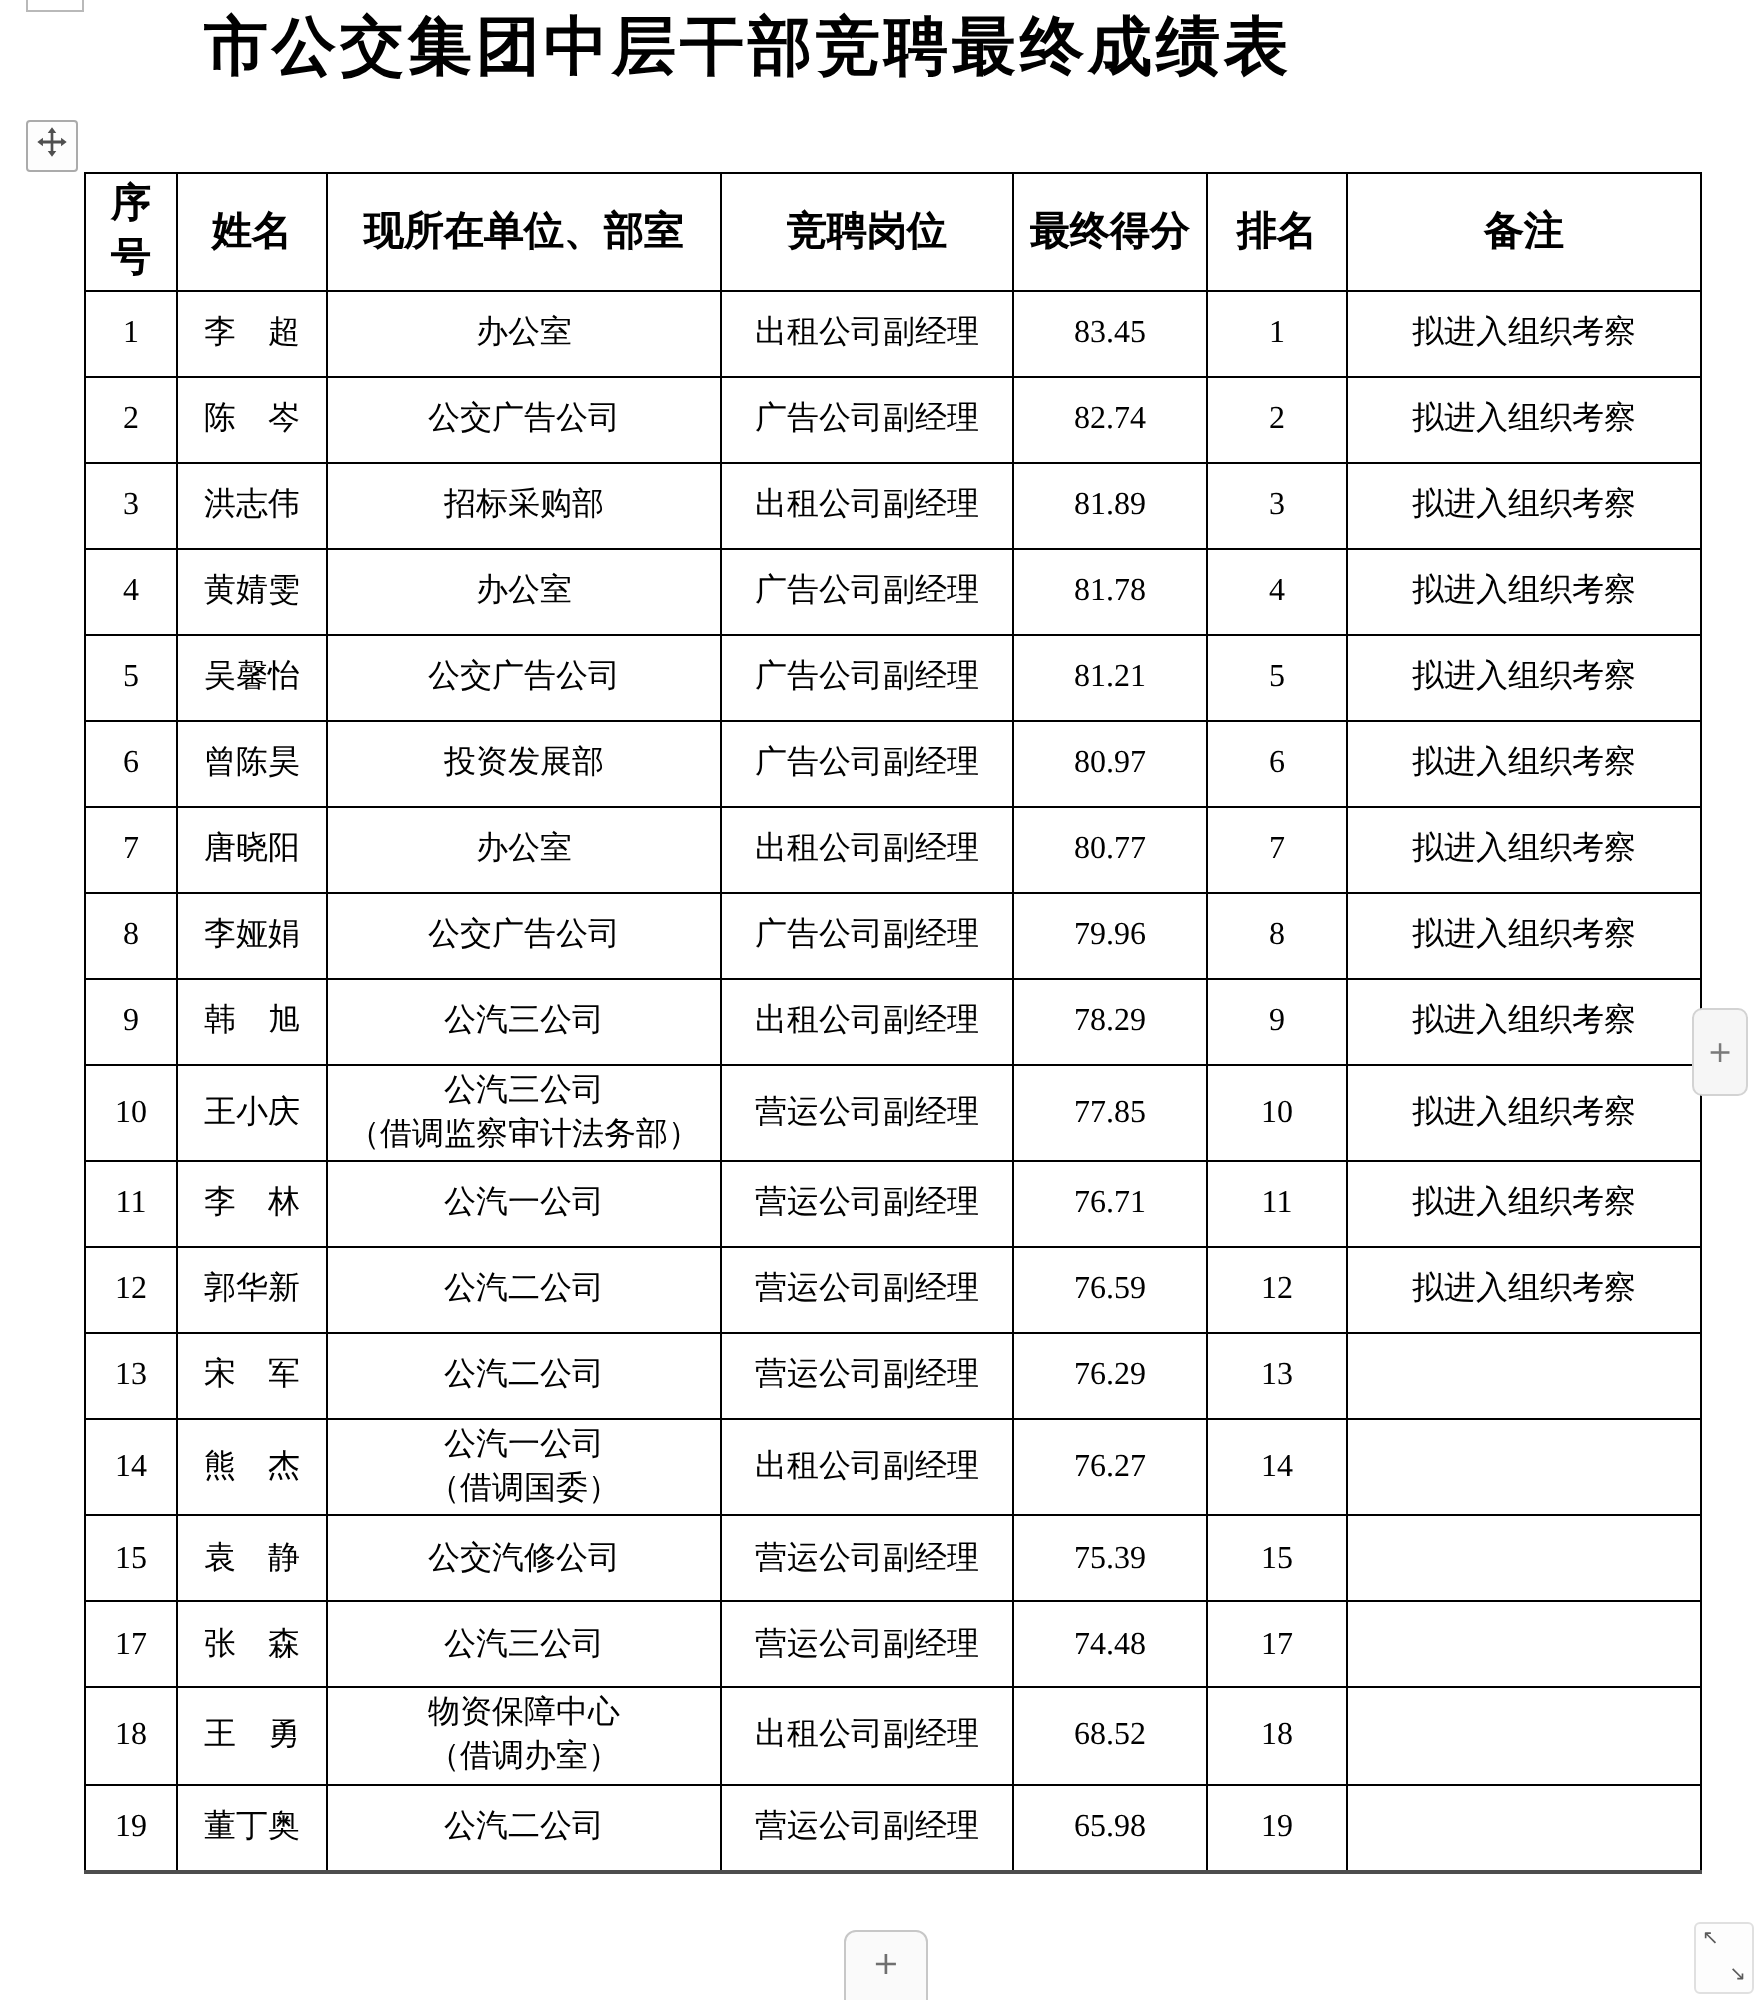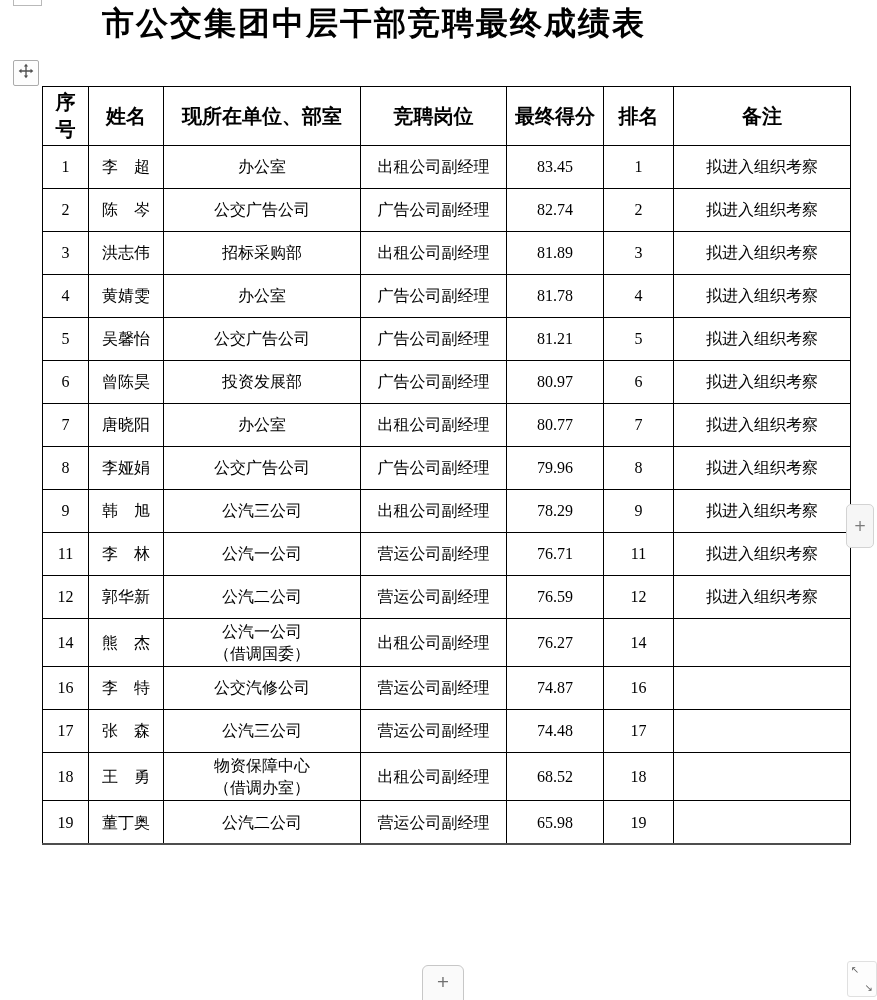--- a/index.html
+++ b/index.html
@@ -196,20 +196,32 @@
         <td>韩　旭</td>
         <td>
           <span class="unit-line">公汽三公司</span>
         </td>
         <td>出租公司副经理</td>
         <td class="num">78.29</td>
         <td class="num">9</td>
         <td>拟进入组织考察</td>
       </tr>
       <tr>
+        <td class="num">10</td>
+        <td>王小庆</td>
+        <td>
+          <span class="unit-line">公汽三公司</span>
+          <span class="unit-line">（借调监察审计法务部）</span>
+        </td>
+        <td>营运公司副经理</td>
+        <td class="num">77.85</td>
+        <td class="num">10</td>
+        <td>拟进入组织考察</td>
+      </tr>
+      <tr>
         <td class="num">11</td>
         <td>李　林</td>
         <td>
           <span class="unit-line">公汽一公司</span>
         </td>
         <td>营运公司副经理</td>
         <td class="num">76.71</td>
         <td class="num">11</td>
         <td>拟进入组织考察</td>
       </tr>
@@ -218,40 +230,51 @@
         <td>郭华新</td>
         <td>
           <span class="unit-line">公汽二公司</span>
         </td>
         <td>营运公司副经理</td>
         <td class="num">76.59</td>
         <td class="num">12</td>
         <td>拟进入组织考察</td>
       </tr>
       <tr>
+        <td class="num">13</td>
+        <td>宋　军</td>
+        <td>
+          <span class="unit-line">公汽二公司</span>
+        </td>
+        <td>营运公司副经理</td>
+        <td class="num">76.29</td>
+        <td class="num">13</td>
+        <td></td>
+      </tr>
+      <tr>
         <td class="num">14</td>
         <td>熊　杰</td>
         <td>
           <span class="unit-line">公汽一公司</span>
           <span class="unit-line">（借调国委）</span>
         </td>
         <td>出租公司副经理</td>
         <td class="num">76.27</td>
         <td class="num">14</td>
         <td></td>
       </tr>
       <tr>
-        <td class="num">16</td>
-        <td>李　特</td>
+        <td class="num">15</td>
+        <td>袁　静</td>
         <td>
           <span class="unit-line">公交汽修公司</span>
         </td>
         <td>营运公司副经理</td>
-        <td class="num">74.87</td>
-        <td class="num">16</td>
+        <td class="num">75.39</td>
+        <td class="num">15</td>
         <td></td>
       </tr>
       <tr>
         <td class="num">17</td>
         <td>张　森</td>
         <td>
           <span class="unit-line">公汽三公司</span>
         </td>
         <td>营运公司副经理</td>
         <td class="num">74.48</td>

